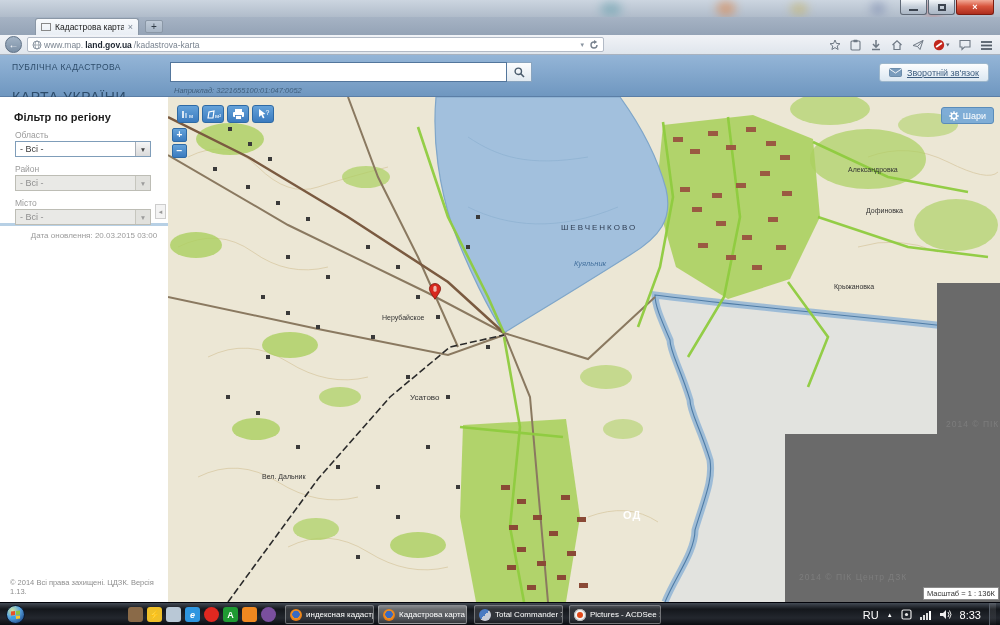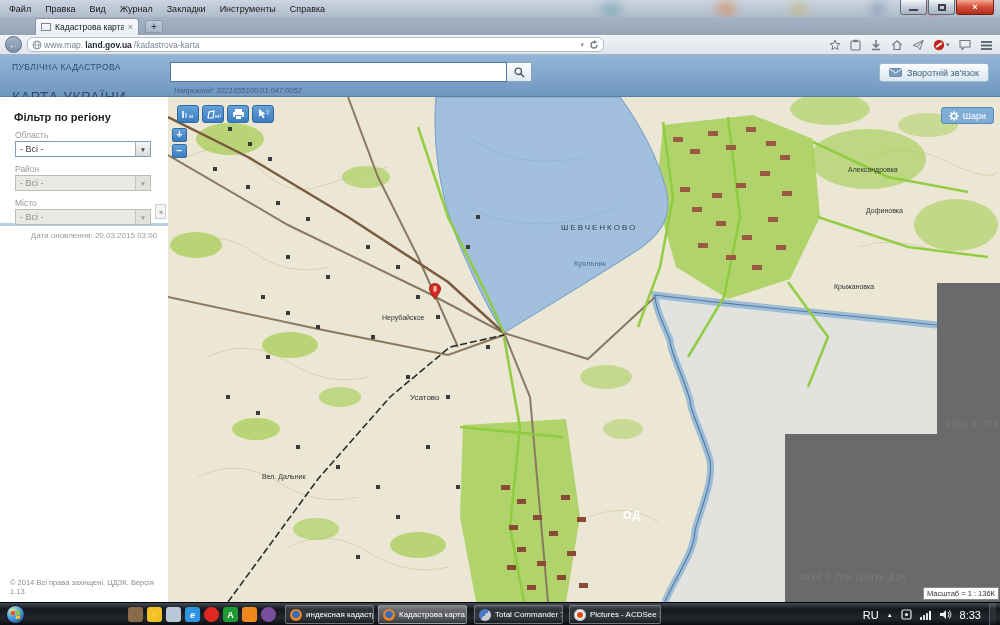--- a/index.html
+++ b/index.html
@@ -32,21 +32,21 @@
   .newtab{position:absolute;left:145px;top:3px;width:18px;height:13px;border:1px solid #8a97a6;border-radius:2px;
     background:linear-gradient(#c0cbd8,#a7b5c5);font-size:10px;color:#2e3944;text-align:center;line-height:11px;}
 
   .navbar{position:absolute;top:35px;left:0;width:1000px;height:20px;
     background:linear-gradient(#f1f3f7,#dfe5ec);border-bottom:1px solid #a8b2bf;}
   .backbtn{position:absolute;left:5px;top:1px;width:17px;height:17px;border-radius:50%;
     background:linear-gradient(#a2b3c5,#7c90a6);border:1px solid #5e7085;color:#fff;font-size:10px;
     text-align:center;line-height:15px;}
   .field{position:absolute;top:2px;height:15px;background:#fff;border:1px solid #b2bac6;border-radius:2px;
     display:flex;align-items:center;font-size:8.5px;}
-  .urlfield{left:27px;width:577px;padding:0 4px;gap:2px;border-radius:6px;}
+  .urlfield{left:27px;width:577px;padding:0 4px;gap:2px;}
   .searchfield{left:643px;width:178px;padding:0 5px;gap:4px;}
   .url-gray{color:#7a8490;}
   .url-dark{color:#1d2530;font-weight:bold;}
   .field .right{margin-left:auto;display:flex;align-items:center;gap:5px;color:#8a94a0;}
   .search-ph{color:#9aa2ac;font-style:italic;}
   .navicons{position:absolute;right:7px;top:3px;display:flex;gap:9px;align-items:center;height:14px;}
   .navicons svg{display:block;}
 
   
   .site-header{position:absolute;top:55px;left:0;width:1000px;height:42px;
@@ -55,21 +55,21 @@
   .logo-l1{font-size:8.5px;letter-spacing:.4px;}
   .logo-l2{font-size:14px;letter-spacing:.6px;margin-top:17px;}
   .hsearch-input{position:absolute;left:170px;top:7px;width:337px;height:20px;background:#fff;
     border:1px solid #53769c;}
   .hsearch-btn{position:absolute;left:507px;top:7px;width:25px;height:20px;
     background:linear-gradient(#fdfdfe,#e2eaf1);border:1px solid #8aa5bf;border-left:none;
     display:flex;align-items:center;justify-content:center;}
   .hint{position:absolute;left:174px;top:31px;font-size:7.5px;color:#3f5e7c;font-style:italic;}
   .feedback{position:absolute;right:11px;top:8px;height:19px;padding:0 9px;
     background:linear-gradient(#fcfdfe,#dbe7f1);border:1px solid #9db7cc;border-radius:3px;
-    display:flex;align-items:center;gap:5px;font-size:9px;color:#3c5c7e;}
+    display:flex;align-items:center;gap:5px;font-size:9px;color:#3c5c7e;text-decoration:underline;}
 
   
   .sidebar{position:absolute;left:0;top:97px;width:168px;height:505px;background:#fff;}
   .filter-panel{position:absolute;left:0;top:0;width:168px;height:129px;border-bottom:3px solid #b7d0e5;}
   .f-title{margin:14px 0 0 14px;font-size:11px;font-weight:bold;color:#1e1e1e;}
   .f-label{margin:7px 0 1px 15px;font-size:8.5px;color:#9b9b9b;}
   .f-select{margin-left:15px;width:136px;height:16px;border:1px solid #7f9db9;background:#fff;
     display:flex;align-items:center;font-size:9px;color:#3a3a3a;}
   .f-select .val{flex:1;padding-left:4px;}
   .f-arrow{width:15px;height:100%;background:linear-gradient(#f6f6f6,#dadada);border-left:1px solid #a8aeb6;
@@ -127,29 +127,20 @@
 </style>
 </head>
 <body>
 
 <div class="menubar">
   <span class="blob" style="left:600px;top:2px;width:22px;height:14px;background:#5a9aa8"></span>
   <span class="blob" style="left:716px;top:1px;width:20px;height:15px;background:#e07830"></span>
   <span class="blob" style="left:790px;top:3px;width:18px;height:12px;background:#c8b050"></span>
   <span class="blob" style="left:870px;top:2px;width:16px;height:13px;background:#7080a8"></span>
   <span class="blob" style="left:925px;top:2px;width:17px;height:13px;background:#c03028"></span>
-  <div class="menu-items">
-    <span class="menu-item">Файл</span>
-    <span class="menu-item">Правка</span>
-    <span class="menu-item">Вид</span>
-    <span class="menu-item">Журнал</span>
-    <span class="menu-item">Закладки</span>
-    <span class="menu-item">Инструменты</span>
-    <span class="menu-item">Справка</span>
-  </div>
   <div class="winbtns">
     <div class="winbtn">
         <span class="glyph-min"></span>
       </div>
     <div class="winbtn">
         <span class="glyph-max"></span>
       </div>
     <div class="winbtn close">
         <span>×</span>
       </div>
@@ -397,21 +388,21 @@
       <rect x="288" y="388" width="4" height="4"></rect>
         <rect x="60" y="30" width="4" height="4"></rect>
       <rect x="80" y="45" width="4" height="4"></rect>
         <rect x="100" y="60" width="4" height="4"></rect>
       <rect x="45" y="70" width="4" height="4"></rect>
         <rect x="318" y="248" width="4" height="4"></rect>
     </g>
   </svg>
 
   <span class="mlabel" style="left:393px;top:126px;font-size:8px;color:#2e3c52;letter-spacing:2px">ШЕВЧЕНКОВО</span>
-  <span class="mlabel" style="left:406px;top:162px;font-size:7.5px;color:#44719e;">Куяльник</span>
+  <span class="mlabel" style="left:406px;top:162px;font-size:7.5px;color:#44719e;font-style:italic">Куяльник</span>
   <span class="mlabel" style="left:214px;top:217px;font-size:7px;color:#333">Нерубайское</span>
   <span class="mlabel" style="left:242px;top:296px;font-size:8px;color:#333">Усатово</span>
   <span class="mlabel" style="left:94px;top:376px;font-size:7px;color:#333">Вел. Дальник</span>
   <span class="mlabel" style="left:666px;top:186px;font-size:7px;color:#333">Крыжановка</span>
   <span class="mlabel" style="left:680px;top:69px;font-size:7px;color:#333">Александровка</span>
   <span class="mlabel" style="left:698px;top:110px;font-size:7px;color:#333">Дофиновка</span>
   <span class="mlabel" style="left:455px;top:412px;font-size:11px;color:#fff;font-weight:bold;letter-spacing:1px">ОД</span>
 
   <svg class="pin" width="14" height="17" viewBox="0 0 14 17">
     <path d="M7,16.3 C3.4,10.8 1.4,8.2 1.4,5.8 A5.6,5.3 0 1 1 12.6,5.8 C12.6,8.2 10.6,10.8 7,16.3 Z" fill="#d8281e" stroke="#7c130b" stroke-width="0.8"></path>

